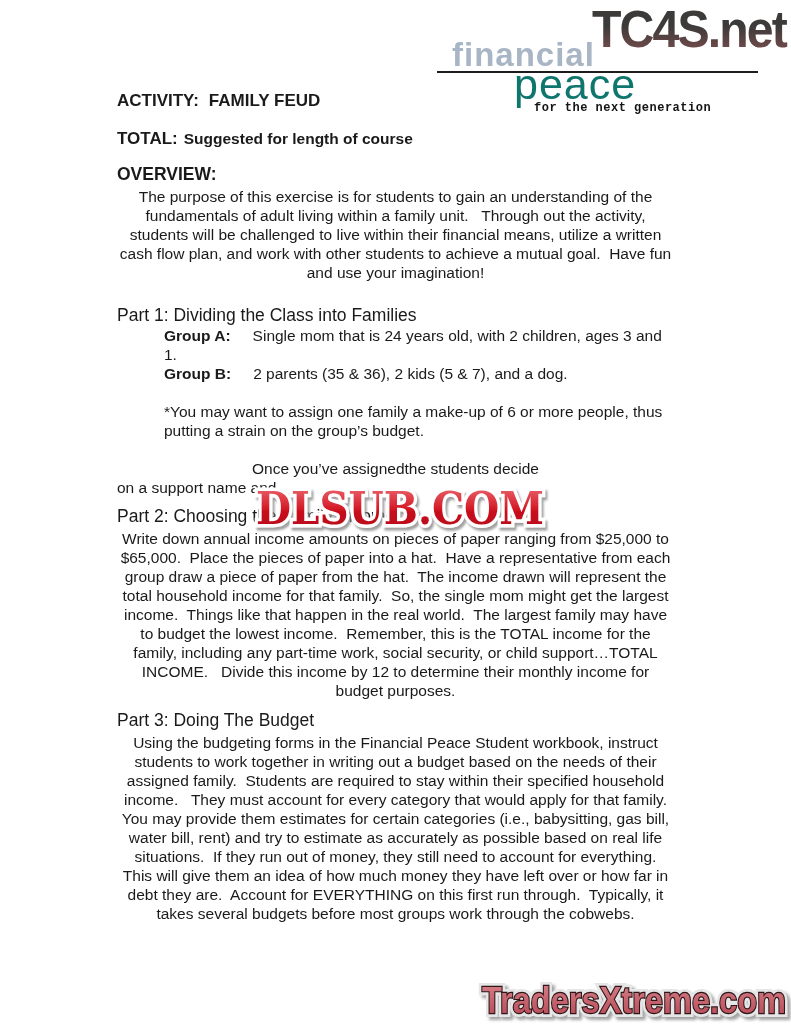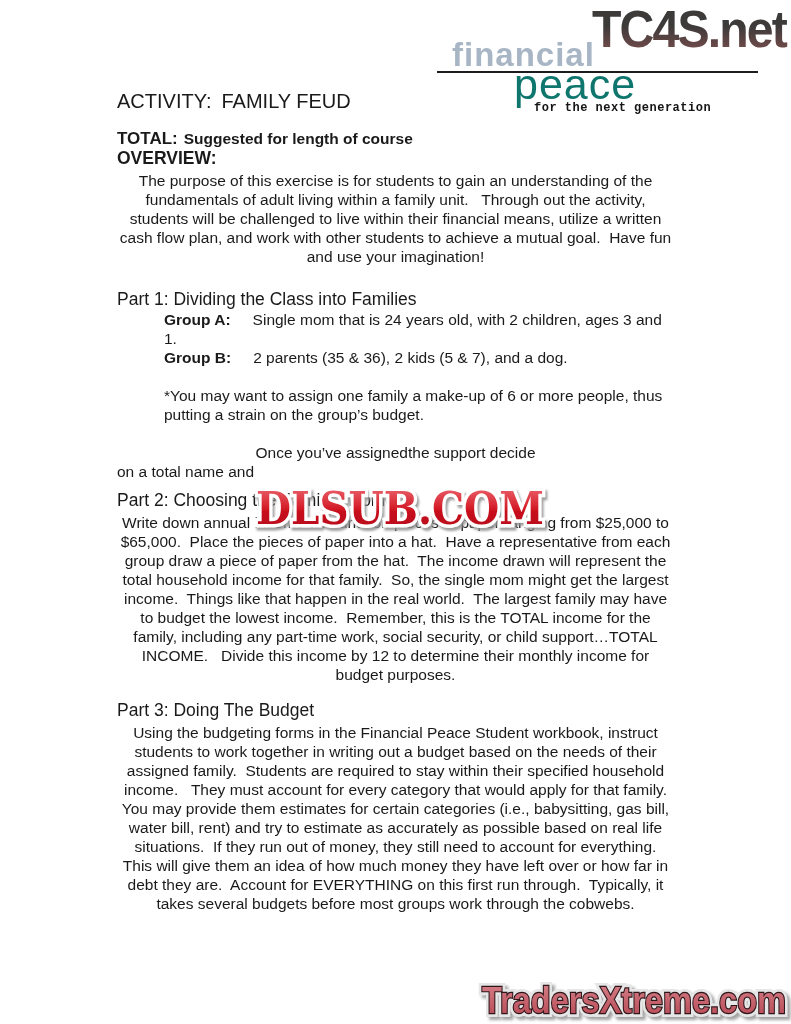--- a/index.html
+++ b/index.html
@@ -28,35 +28,35 @@
     position:absolute; left:534px; top:101px;
     font-family:"Liberation Mono", monospace; font-size:12px; letter-spacing:0.5px;
     color:#141414; font-weight:bold;
   }
 
   
   .content {
     position:absolute; left:117px; top:91px; width:557px;
     font-size:15.5px; line-height:19px; color:#1a1a1a;
   }
-  .title-line { font-size:20px; line-height:20px; font-weight:normal; }
+  .title-line { font-size:17px; line-height:20px; font-weight:bold; }
   .title-line .value { margin-left:10px; }
   .length-line { margin-top:18px; }
   .length-line .label { font-size:17px; font-weight:bold; }
   .length-line .value { font-weight:bold; margin-left:6px; }
-  .section-h { font-size:17.5px; line-height:21px; font-weight:bold; }
+  .section-h { margin-top:16px; font-size:17.5px; line-height:21px; font-weight:bold; }
   .part-h { margin-top:23px; font-size:17.5px; line-height:21px; font-weight:normal; }
   p.body { margin:2px 0 0 0; white-space:pre-wrap;text-align:center; }
   .group-line { padding-left:47px; }
   .group-line .g-label { font-weight:bold; margin-right:22px; }
   .note { margin-top:19px; padding-left:47px; white-space:pre-wrap; width:500px; }
   .assigned { margin-top:19px; }
   .assigned-l1 { display:flex; justify-content:center; }
   .part2-h { margin-top:9px; }
-  .part3-h { margin-top:16px; }
+  .part3-h { margin-top:10px; }
 
   
   .dlsub-svg { position:absolute; left:249px; top:477px; }
   .traders-svg { position:absolute; left:476px; top:976px; }
 </style>
 </head>
 <body>
 
 <div class="page">
 
@@ -96,23 +96,23 @@
     <div class="group-line">
       <span class="g-label">Group B:</span><span>2 parents (35 &amp; 36), 2 kids (5 &amp; 7), and a dog.</span>
     </div>
 
     <div class="note">*You may want to assign one family a make-up of 6 or more people, thus
 putting a strain on the group’s budget.</div>
 
     <div class="assigned">
       <div class="assigned-l1">
         <span>Once you’ve assigned</span>
-        <span>the support decide</span>
+        <span>the students decide</span>
       </div>
-      <div>on a total name and</div>
+      <div>on a support name and</div>
     </div>
 
     <div class="part-h part2-h">Part 2: Choosing the Family Income</div>
     <p class="body">Write down annual income amounts on pieces of paper ranging from $25,000 to $65,000.  Place the pieces of paper into a hat.  Have a representative from each group draw a piece of paper from the hat.  The income drawn will represent the total household income for that family.  So, the single mom might get the largest income.  Things like that happen in the real world.  The largest family may have to budget the lowest income.  Remember, this is the TOTAL income for the family, including any part-time work, social security, or child support…TOTAL INCOME.   Divide this income by 12 to determine their monthly income for budget purposes.</p>
 
     <div class="part-h part3-h">Part 3:  Doing The Budget</div>
     <p class="body">Using the budgeting forms in the Financial Peace Student workbook, instruct students to work together in writing out a budget based on the needs of their assigned family.  Students are required to stay within their specified household income.   They must account for every category that would apply for that family.  You may provide them estimates for certain categories (i.e., babysitting, gas bill, water bill, rent) and try to estimate as accurately as possible based on real life situations.  If they run out of money, they still need to account for everything.  This will give them an idea of how much money they have left over or how far in debt they are.  Account for EVERYTHING on this first run through.  Typically, it takes several budgets before most groups work through the cobwebs.</p>
 
   </div>
 

